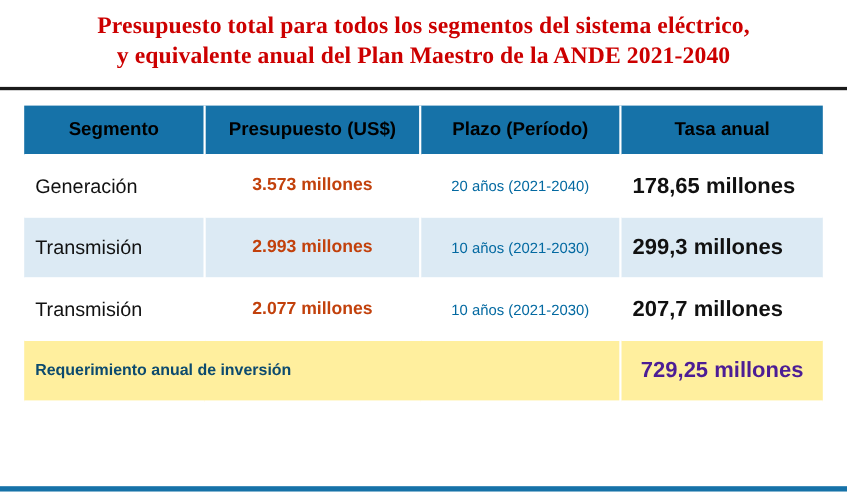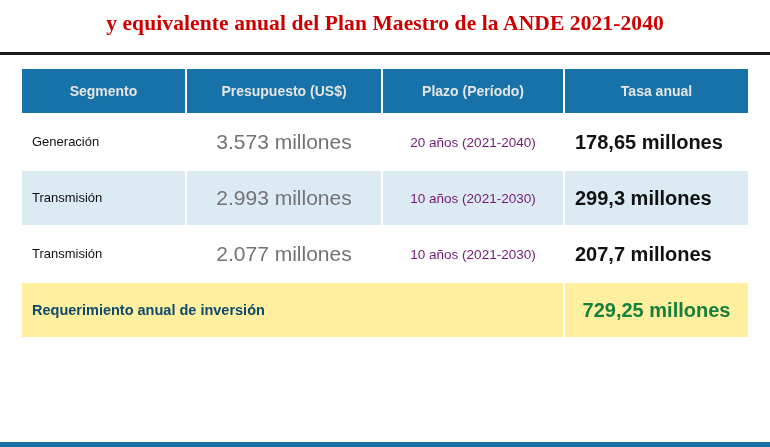--- a/index.html
+++ b/index.html
@@ -41,22 +41,22 @@
     padding: 14px 22px 0 22px;
     box-sizing: border-box;
   }
   table.data {
     border-collapse: collapse;
     width: 726px;
     table-layout: fixed;
   }
   table.data th {
     background: #1672a8;
-    color: #e5e5e5;
-    font-size: 14px;
+    color: #000000;
+    font-size: 17px;
     font-weight: bold;
     text-align: center;
     height: 44px;
     border-right: 2px solid #ffffff;
     border-bottom: 2px solid #ffffff;
     padding: 0 4px;
   }
   table.data th:last-child { border-right: none; }
 
   table.data td {
@@ -65,34 +65,34 @@
     height: 56px;
     padding: 0 10px;
     box-sizing: border-box;
   }
   table.data td:last-child { border-right: none; }
 
   .row-white td { background: #ffffff; }
   .row-blue td { background: #dceaf4; }
 
   .c-seg {
-    font-size: 13px;
+    font-size: 18px;
     color: #111111;
     text-align: left;
     line-height: 18px;
   }
   .c-val {
-    font-size: 21px;
-    font-weight: normal;
-    color: #737373;
+    font-size: 16px;
+    font-weight: bold;
+    color: #c2410c;
     text-align: center;
   }
   .c-plazo {
     font-size: 13.5px;
-    color: #701a75;
+    color: #0369a1;
     text-align: center;
   }
   .c-tasa {
     font-size: 20px;
     font-weight: bold;
     color: #111111;
     text-align: left;
   }
   .footer-row td {
     background: #ffef9e;
@@ -101,38 +101,39 @@
   }
   .footer-label {
     font-size: 14.5px;
     font-weight: bold;
     color: #0c4a6e;
     text-align: left;
   }
   .footer-value {
     font-size: 20px;
     font-weight: bold;
-    color: #15803d;
+    color: #4c1d95;
     text-align: center;
   }
   .bottom-rule {
     position: absolute;
     left: 0;
     bottom: 0;
     width: 770px;
     height: 5px;
     background: #1672a8;
   }
 </style>
 </head>
 <body>
 
 <div class="page">
 
   <div class="title-block">
+    <div class="title-line">Presupuesto total para todos los segmentos del sistema eléctrico,</div>
     <div class="title-line">y equivalente anual del Plan Maestro de la ANDE 2021-2040</div>
   </div>
   <div class="title-rule"></div>
 
   <div class="table-wrap">
     <table class="data">
       <colgroup>
         <col style="width:164px">
         <col style="width:196px">
         <col style="width:182px">

